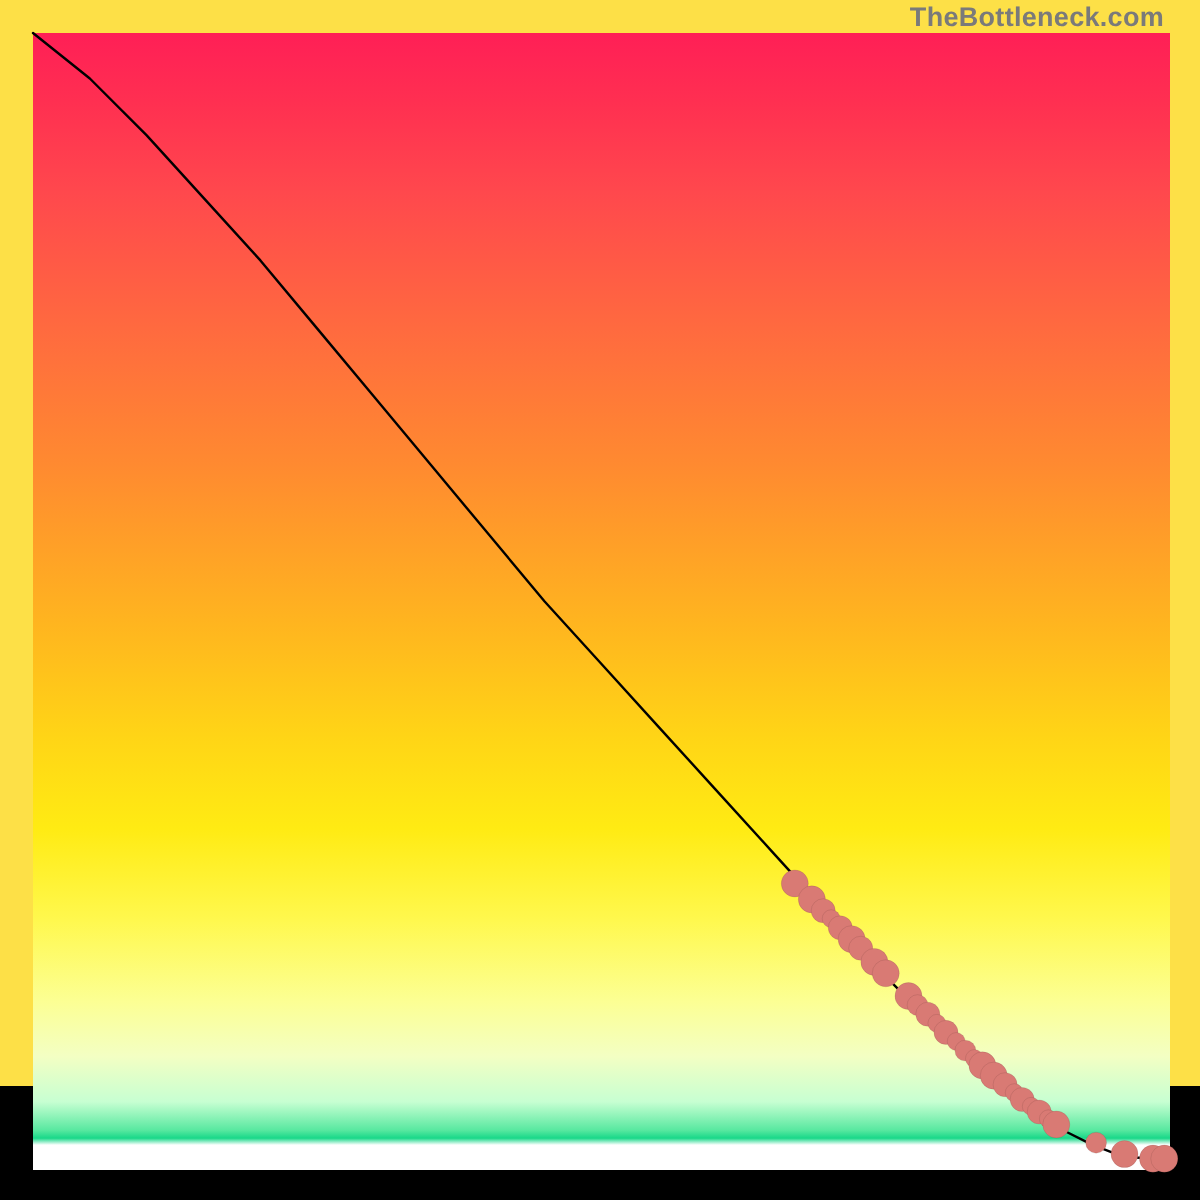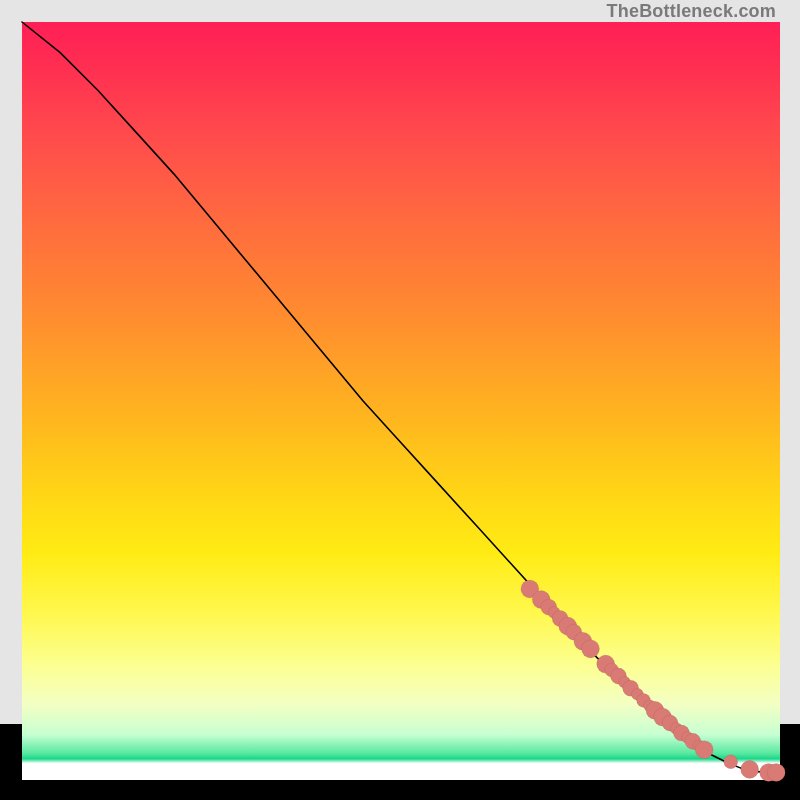--- a/index.html
+++ b/index.html
@@ -1,21 +1,21 @@
 <!DOCTYPE html>
 <html><head>
 <meta charset="utf-8">
 <style>
   * { margin: 0; padding: 0; box-sizing: border-box; }
   html, body { width: 800px; height: 800px; background: #000; overflow: hidden; }
   .stage {
     position: relative;
     width: 800px;
     height: 724px;
-    background: #e5e5e5;
+    background: #fde047;
   }
   .plot-area {
     position: absolute;
     left: 22px;
     top: 22px;
     width: 758px;   
     height: 758px;
   }
   .gradient-bg {
     position: absolute;

